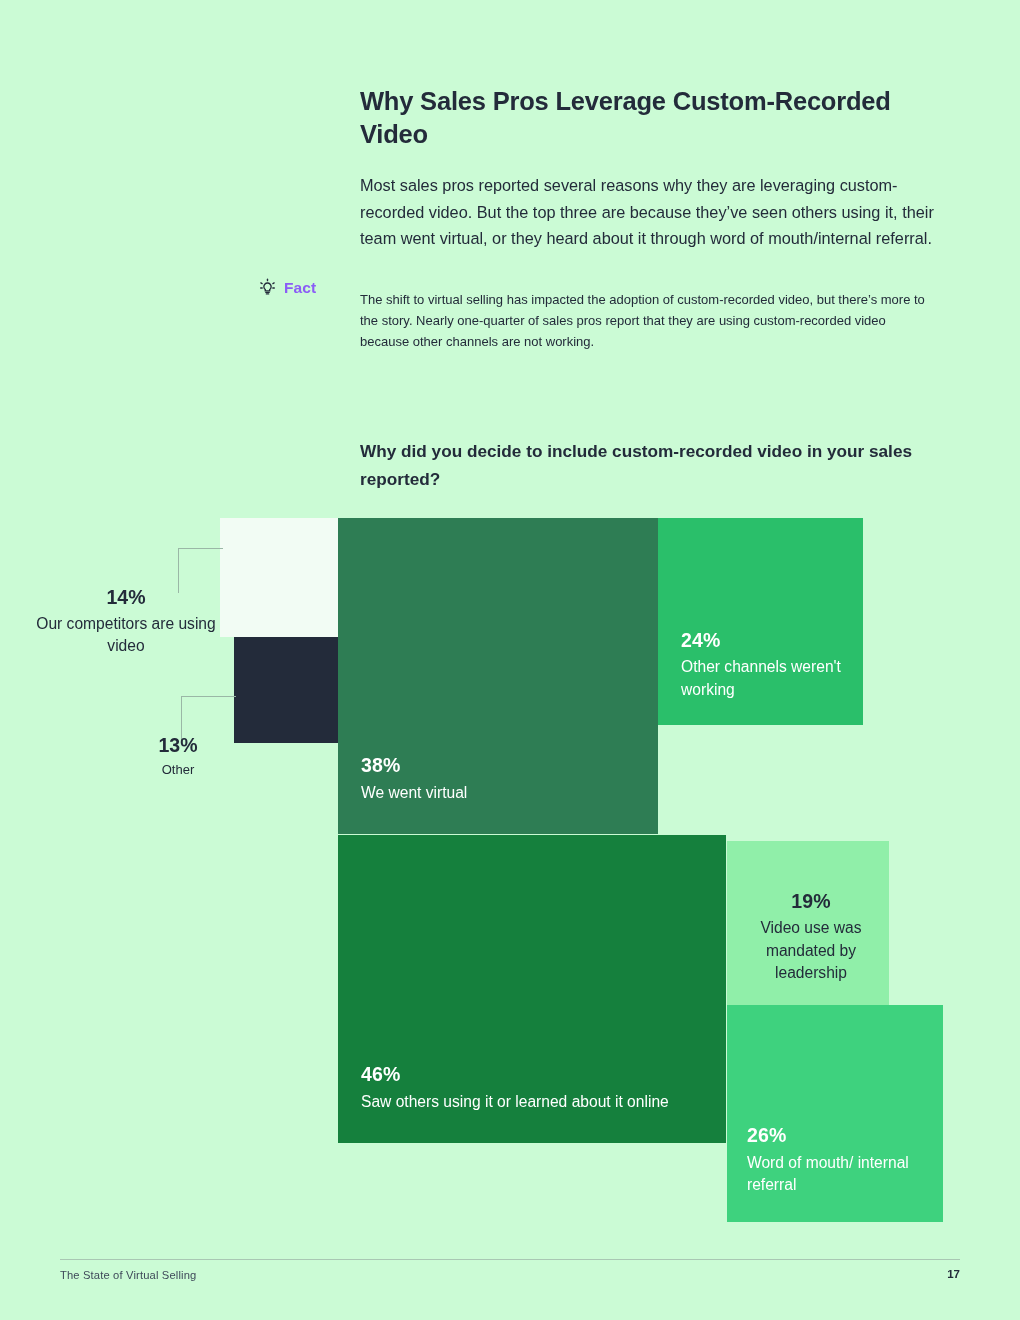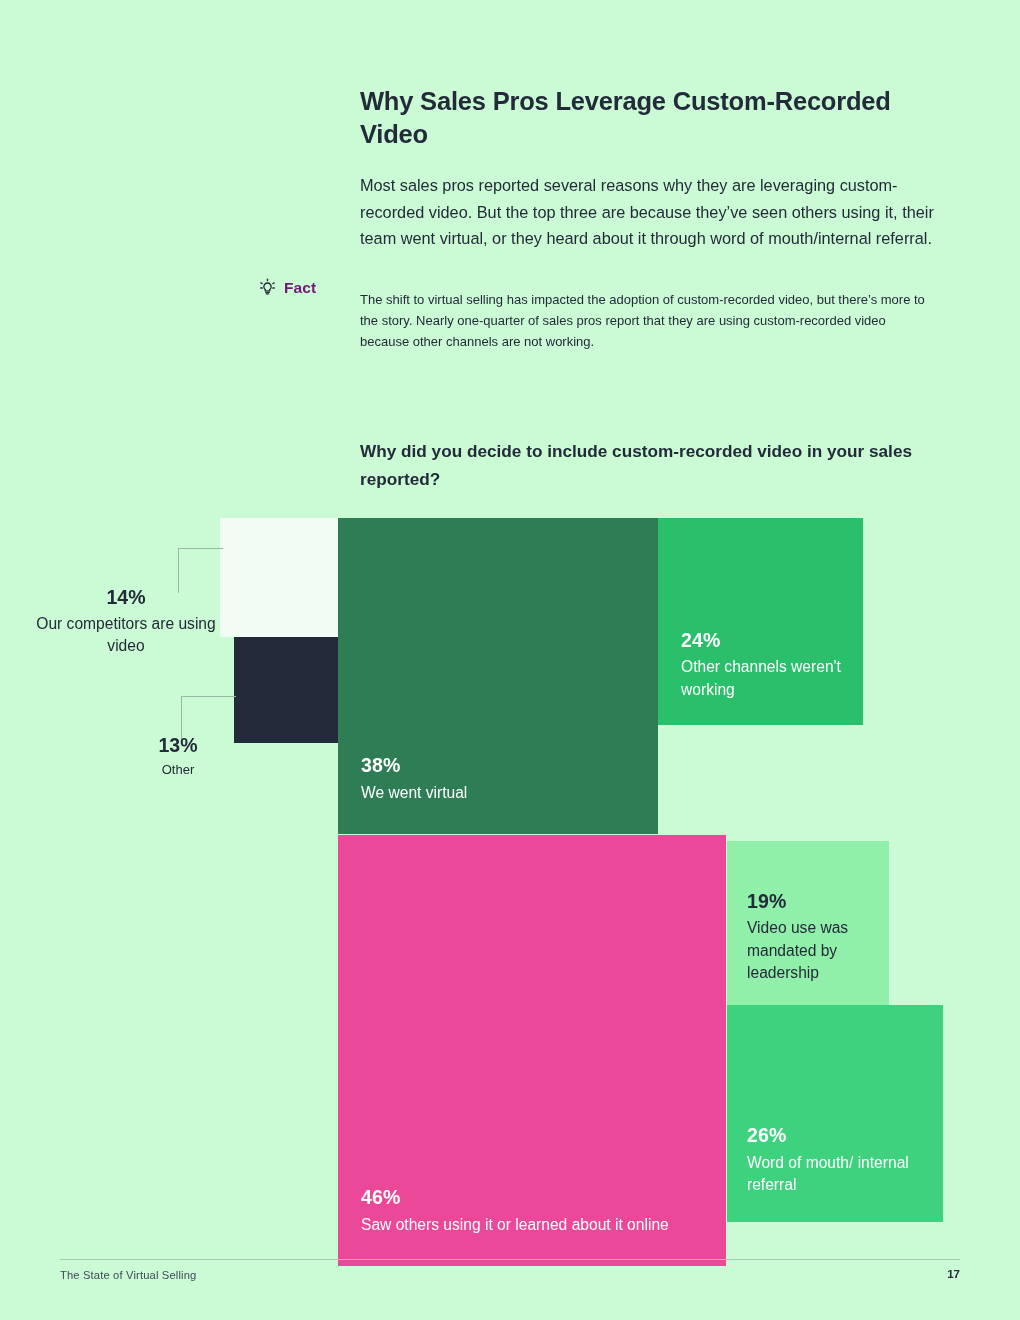--- a/index.html
+++ b/index.html
@@ -56,21 +56,21 @@
   }
   .fact-tag .bulb {
     display: block;
     width: 19px;
     height: 19px;
     flex: none;
   }
   .fact-label {
     font-size: 15.5px;
     font-weight: bold;
-    color: #701a75;
+    color: #8b5cf6;
     letter-spacing: 0.1px;
   }
   .fact-body {
     position: absolute;
     left: 102px;
     top: 0;
     width: 575px;
     font-size: 13px;
     line-height: 1.62;
     color: #232B3A;
@@ -117,28 +117,28 @@
   .tm-lbl {
     font-size: 15.6px;
     line-height: 1.42;
   }
 
   
   #block-competitors { left: 220px; top: 518px; width: 118px;  height: 119px; background: #F2FCF4; }
   #block-other       { left: 234px; top: 637px; width: 104px;  height: 106px; background: #232B3A; }
   #block-virtual     { left: 338px; top: 518px; width: 320px;  height: 316px; background: #2E7D54; padding-left: 21px; }
   #block-channels    { left: 658px; top: 518px; width: 205px;  height: 207px; background: #2ABF6A; }
-  #block-sawothers   { left: 338px; top: 835px; width: 388px;  height: 431px; background: #ec4899; }
+  #block-sawothers   { left: 338px; top: 835px; width: 388px;  height: 308px; background: #15803d; }
   #block-mandated    { left: 727px; top: 841px; width: 162px;  height: 164px; background: #90EFA9; }
   #block-wordmouth   { left: 727px; top: 1005px; width: 216px; height: 217px; background: #3ED27E; }
 
   #block-virtual   .tm-inner { bottom: 30px; }
   #block-channels  .tm-inner { top: 110px; }
   #block-sawothers .tm-inner { bottom: 30px; }
-  #block-mandated  .tm-inner { top: 48px; left: 20px; }
+  #block-mandated  .tm-inner { top: 48px; left: 20px; text-align: center; }
   #block-wordmouth .tm-inner { bottom: 26px; left: 20px; }
 
   .light-text .tm-pct, .light-text .tm-lbl { color: #FFFFFF; }
   .dark-text  .tm-pct, .dark-text  .tm-lbl { color: #232B3A; }
 
   
   .callout { position: absolute; text-align: center; }
   .callout .c-pct {
     font-size: 19.5px;
     font-weight: bold;

